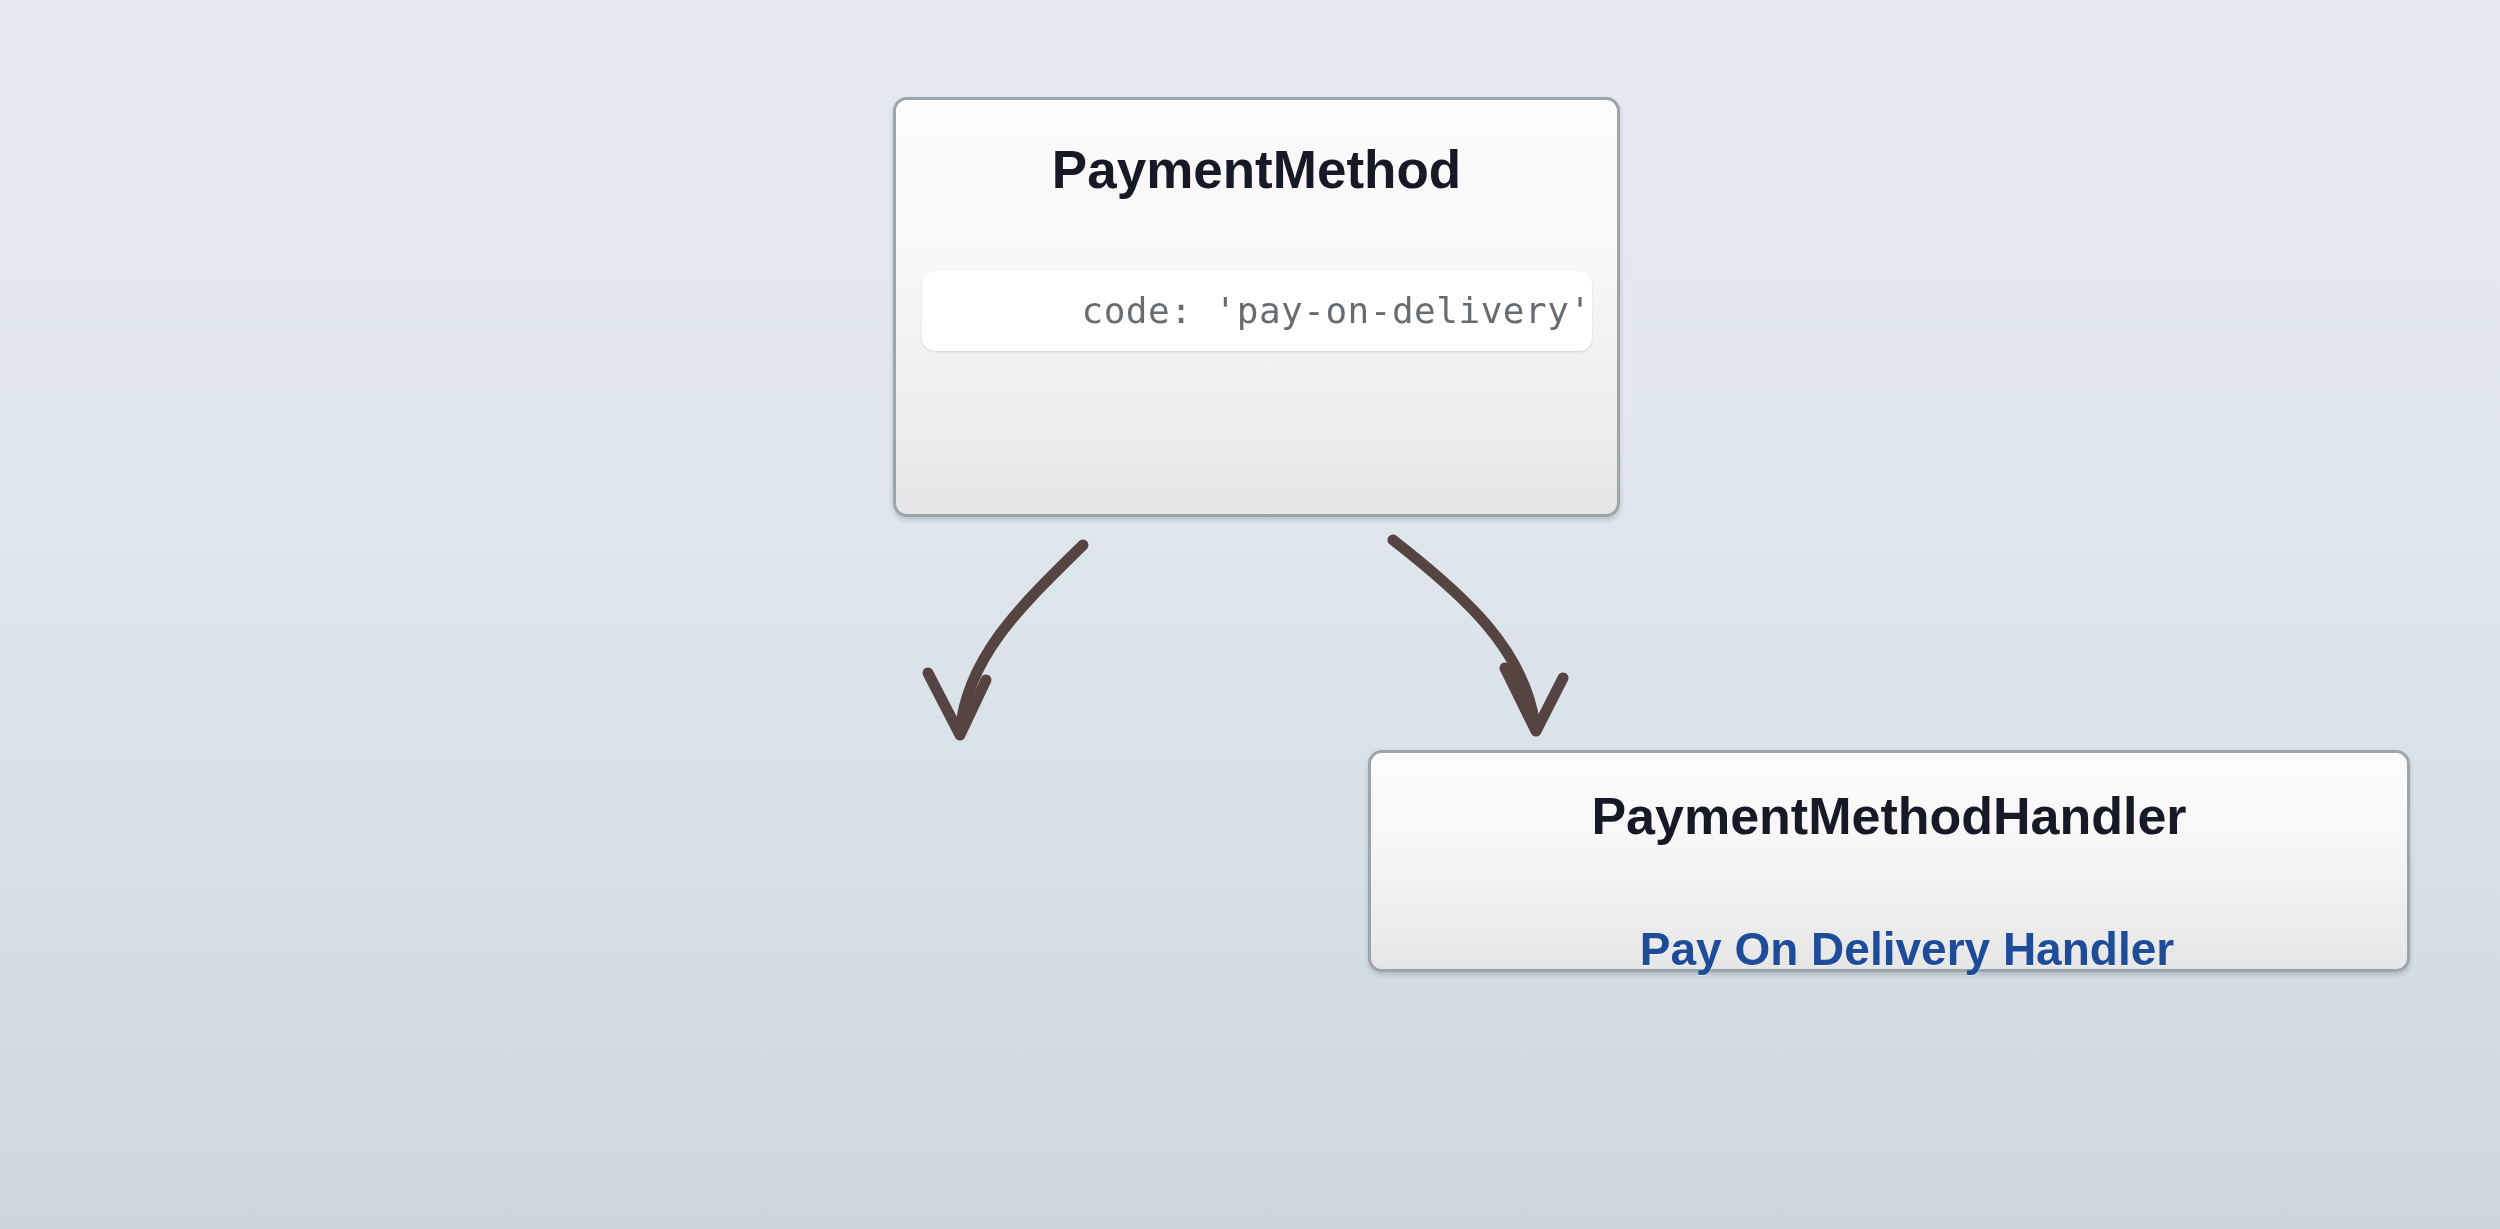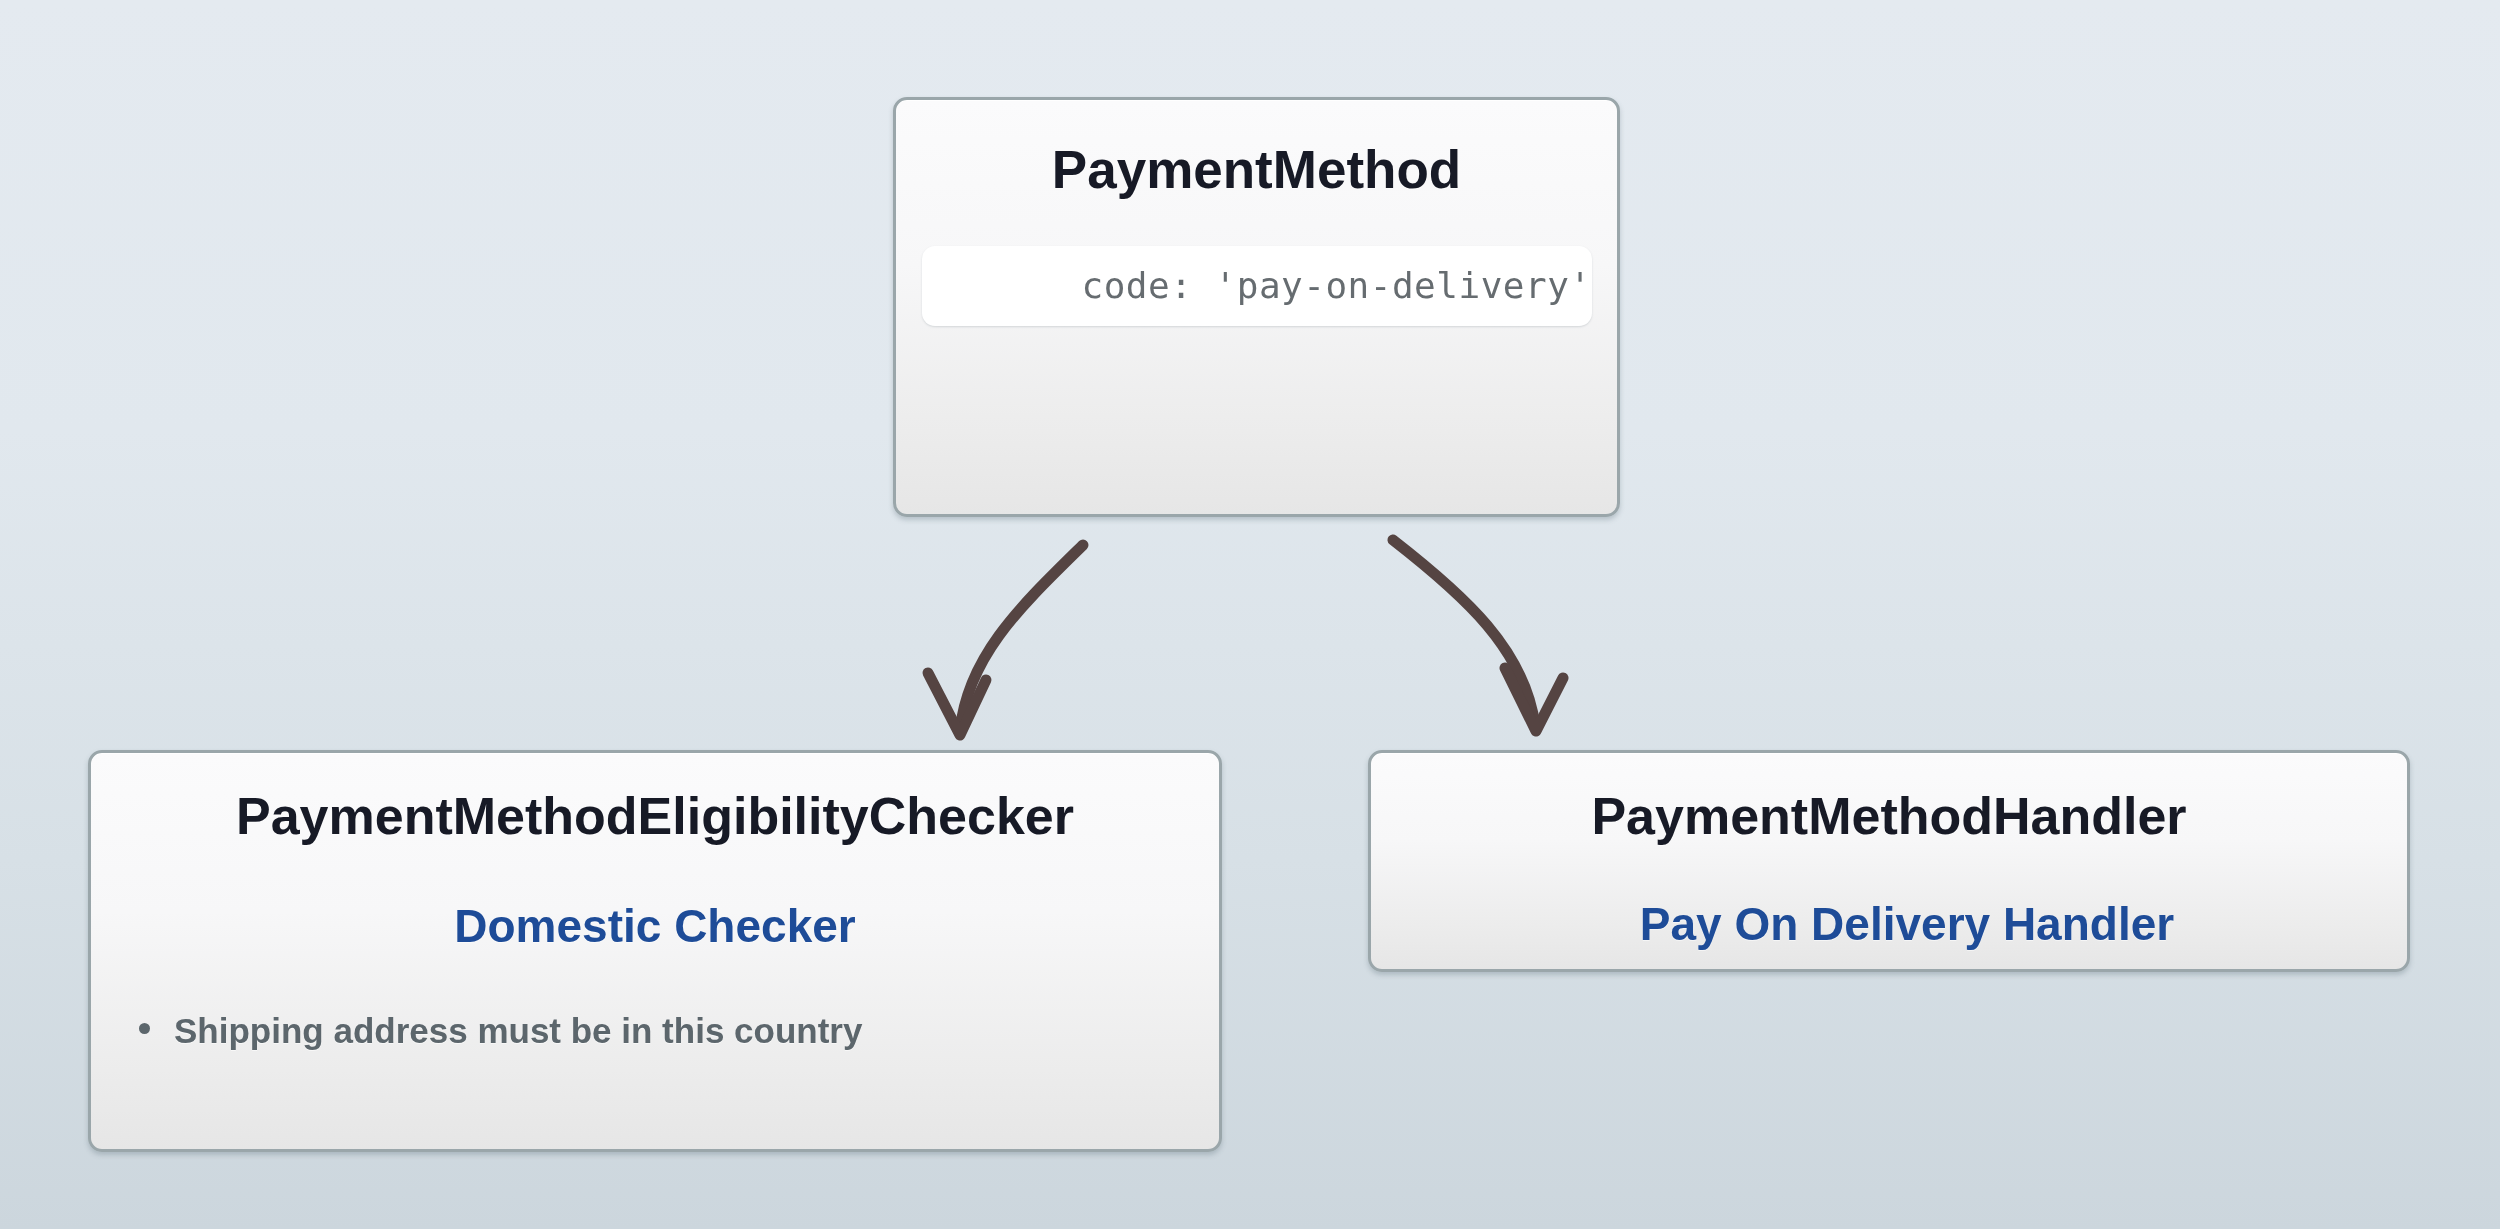--- a/index.html
+++ b/index.html
@@ -35,20 +35,21 @@
     position: absolute;
     box-sizing: border-box;
     border: 3px solid #9aa6aa;
     border-radius: 14px;
     background: linear-gradient(to bottom, #fbfbfc 0%, #f7f7f8 40%, #ececec 80%, #e6e6e6 100%);
     box-shadow: 0 3px 5px rgba(90, 110, 120, 0.30),
                 0 1px 0 rgba(255, 255, 255, 0.85) inset;
     display: flex;
     flex-direction: column;
     align-items: center;
+    gap: 25px;
   }
 
   .node-title {
     font-weight: bold;
     color: #171a26;
     text-align: center;
     line-height: 1.05;
     white-space: nowrap;
     text-shadow: 0 1px 0 rgba(255,255,255,0.6);
   }
@@ -177,29 +178,19 @@
     </g>
   </svg>
 
   <div class="node" id="node-payment-method">
     <div class="node-title">PaymentMethod</div>
     <div class="code-chip">
       <span class="code-chip-text">code: 'pay-on-delivery'</span>
     </div>
   </div>
 
-  <div class="node" id="node-eligibility-checker">
-    <div class="node-title">PaymentMethodEligibilityChecker</div>
-    <div class="node-subtitle">Domestic Checker</div>
-    <ul class="bullet-list">
-      <li class="bullet-item">
-        <span class="bullet-dot"></span>
-        <span>Shipping address must be in this country</span>
-      </li>
-    </ul>
-  </div>
 
   <div class="node" id="node-payment-method-handler">
     <div class="node-title">PaymentMethodHandler</div>
     <div class="node-subtitle">Pay On Delivery Handler</div>
   </div>
 
 </div>
 
 </body></html>

